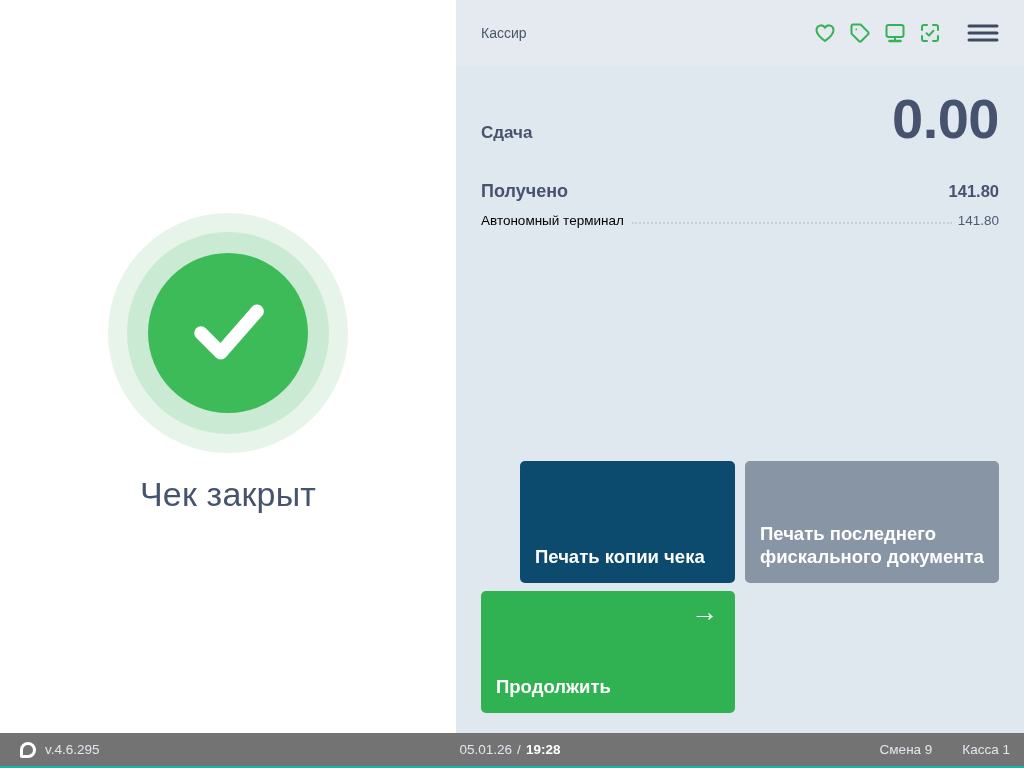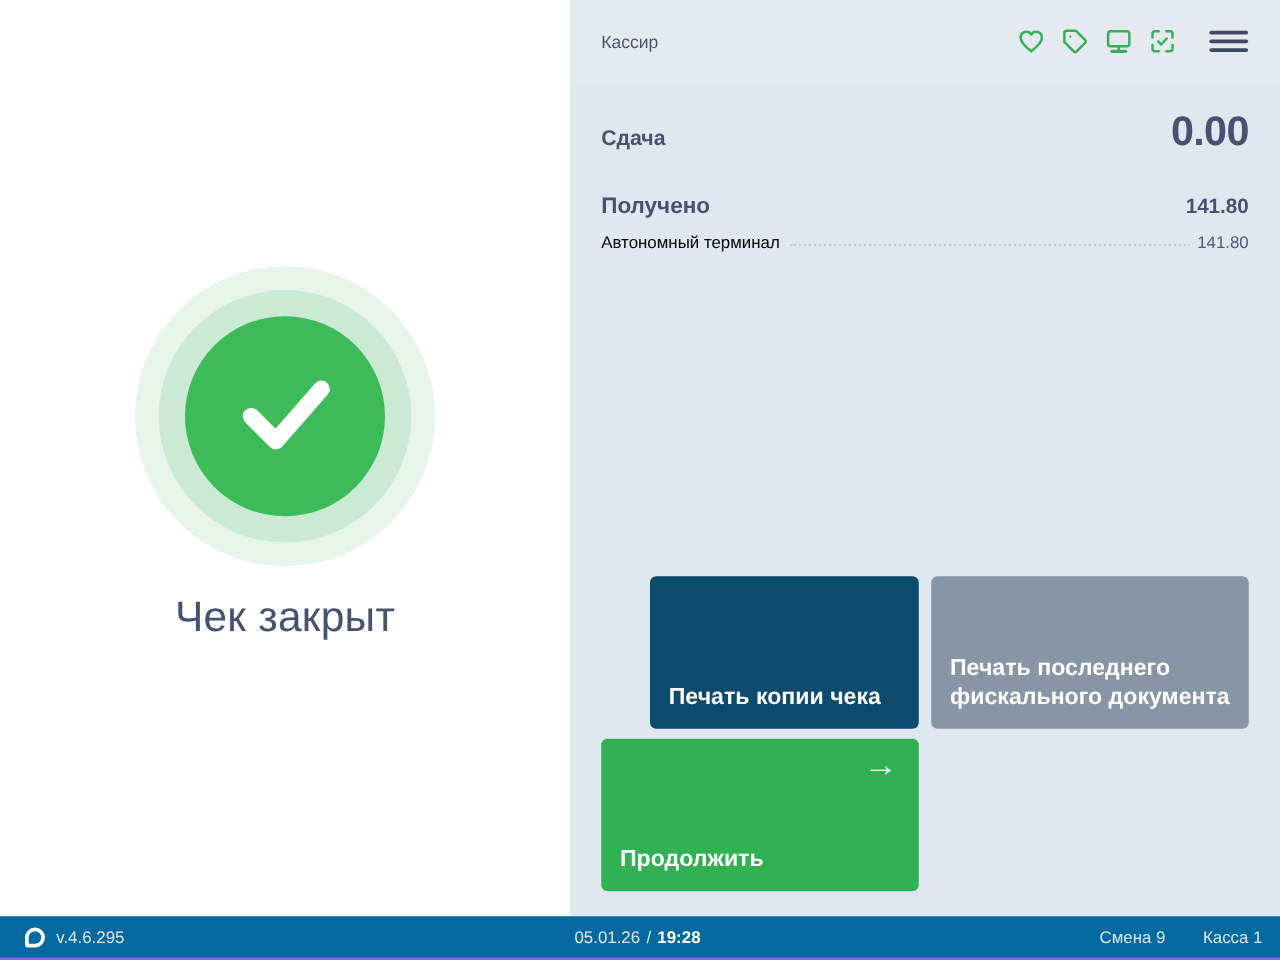--- a/index.html
+++ b/index.html
@@ -26,21 +26,21 @@
   .cashier-label { font-size:14px; font-weight:500; color:#4a5568; }
   .header-icons { display:flex; align-items:center; gap:11px; }
   .hicon { width:24px; height:24px; display:flex; align-items:center; justify-content:center; cursor:pointer; }
   .hicon svg { display:block; }
   .menu-icon { margin-left:14px; width:32px; }
 
   .rp-body { flex:1; display:flex; flex-direction:column; padding:0 25px 20px 25px; min-height:0; }
 
   .change-row { margin-top:20px; display:flex; justify-content:space-between; align-items:baseline; }
   .change-label { font-size:17px; font-weight:700; color:#47536e; }
-  .change-value { font-size:33px; font-weight:800; color:#47536e; letter-spacing:-0.5px; }
+  .change-value { font-size:56px; font-weight:800; color:#47536e; letter-spacing:-0.5px; }
 
   .received-row { margin-top:30px; display:flex; justify-content:space-between; align-items:baseline; }
   .received-label { font-size:18px; font-weight:700; color:#47536e; }
   .received-value { font-size:16.5px; font-weight:700; color:#47536e; }
 
   .terminal-row { margin-top:11px; display:flex; align-items:flex-end; }
   .terminal-label { font-size:13.5px; font-weight:400; color:#000000; white-space:nowrap; }
   .leader { flex:1; border-bottom:2px dotted #c6cfda; margin:0 6px 4px 8px; }
   .terminal-value { font-size:13.5px; font-weight:400; color:#4c5a76; white-space:nowrap; }
 
@@ -49,21 +49,21 @@
   .tile-btn { height:122px; border:none; border-radius:5px; cursor:pointer;
               display:flex; align-items:flex-end; text-align:left;
               padding:14px 15px; color:#ffffff; font-family:inherit;
               font-size:18.5px; font-weight:600; line-height:1.28; position:relative; }
   .btn-blue  { background:#0c4a6e;margin-left:39px; }
   .btn-gray  { background:#8795a5; }
   .btn-green { background:#31b252; }
   .btn-arrow { position:absolute; top:8px; right:17px; font-size:27px; font-weight:400; line-height:1; }
 
   
-  .status-bar { height:35px; flex:none; background:#0369a1; border-bottom:2px solid #8b5cf6;
+  .status-bar { height:35px; flex:none; background:#737373; border-bottom:2px solid #14b8a6;
                 display:flex; align-items:center; position:relative;
                 color:#e2e7ee; font-size:13.5px; }
   .sb-left { display:flex; align-items:center; gap:9px; padding-left:20px; }
   .app-logo { width:16px; height:16px; border:3px solid #ffffff;
               border-radius:50% 50% 50% 12%; }
   .sb-center { position:absolute; left:50%; transform:translateX(-52%);
                display:flex; align-items:center; gap:5px; }
   .sb-time { font-weight:700; color:#ffffff; }
   .sb-right { margin-left:auto; display:flex; align-items:center; gap:30px; padding-right:14px; }
 </style>

